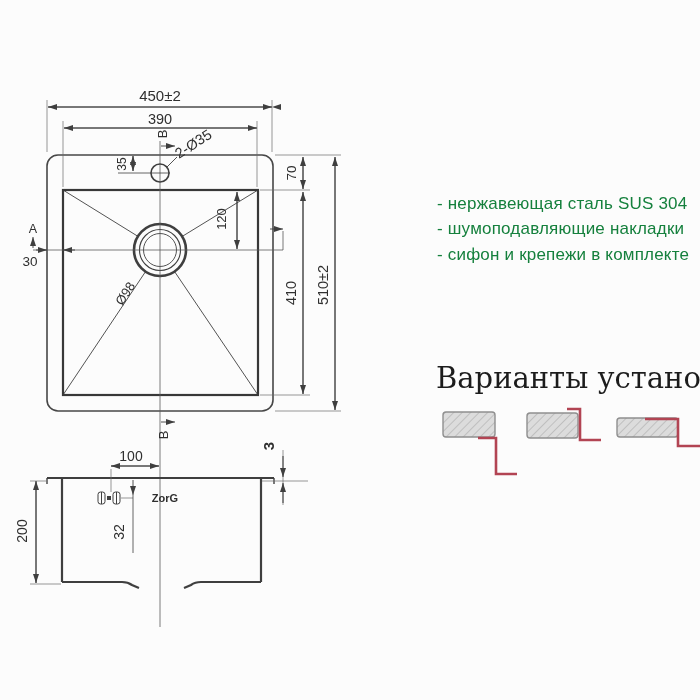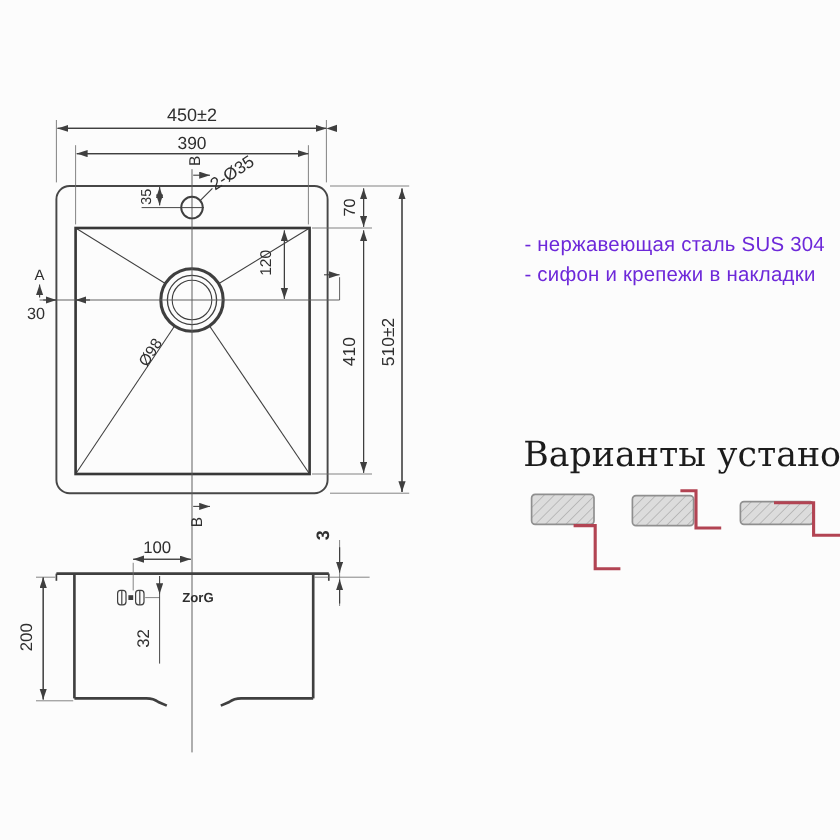--- a/index.html
+++ b/index.html
@@ -1,20 +1,20 @@
 <!DOCTYPE html>
 <html><head>
 <meta charset="utf-8">
 <style>
   html,body{margin:0;padding:0;}
   body{width:700px;height:700px;background:#fcfcfc;font-family:"Liberation Sans",sans-serif;overflow:hidden;}
   #stage{position:relative;width:608px;height:700px;background:#fcfcfc;}
   svg{position:absolute;left:0;top:0;}
   svg text{fill:#2f2f2f;font-family:"Liberation Sans",sans-serif;}
-  .features{position:absolute;left:437px;top:191px;width:262px;color:#6d28d9;
+  .features{position:absolute;left:437px;top:191px;width:262px;color:#15803d;
             font-size:17px;line-height:25.4px;letter-spacing:0.2px;}
   .feature-line{white-space:nowrap;}
   .install-heading{position:absolute;left:436px;top:361px;width:262px;color:#1c1c1c;
             font-family:"DejaVu Serif","Liberation Serif",serif;font-size:29px;white-space:nowrap;}
 </style>
 </head>
 <body>
 
 <div id="stage">
 
@@ -153,18 +153,19 @@
       </g>
       <g>
         <rect x="617" y="418" width="61" height="19" rx="3" fill="url(#hatch)" stroke="#8f8f8f" stroke-width="1.4"></rect>
         <path d="M645,419 H678 V446 H700" fill="none" stroke="#b24453" stroke-width="2.6"></path>
       </g>
     </g>
   </svg>
 
   <div class="features">
     <div class="feature-line">- нержавеющая сталь SUS 304</div>
-    <div class="feature-line">- сифон и крепежи в накладки</div>
+    <div class="feature-line">- шумоподавляющие накладки</div>
+    <div class="feature-line">- сифон и крепежи в комплекте</div>
   </div>
 
   <div class="install-heading">Варианты установки</div>
 
 </div>
 
 </body></html>

